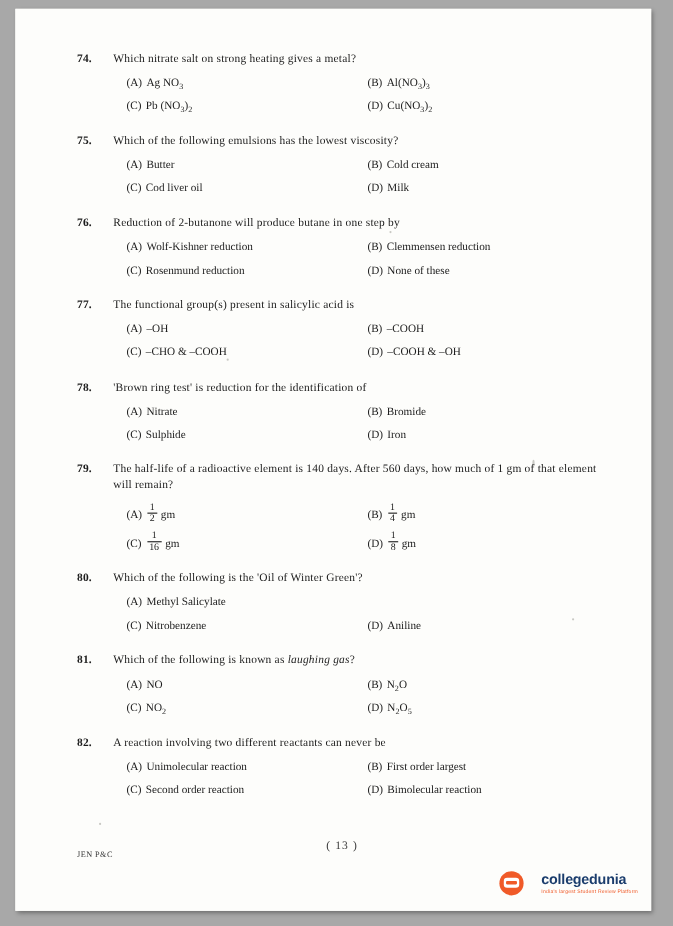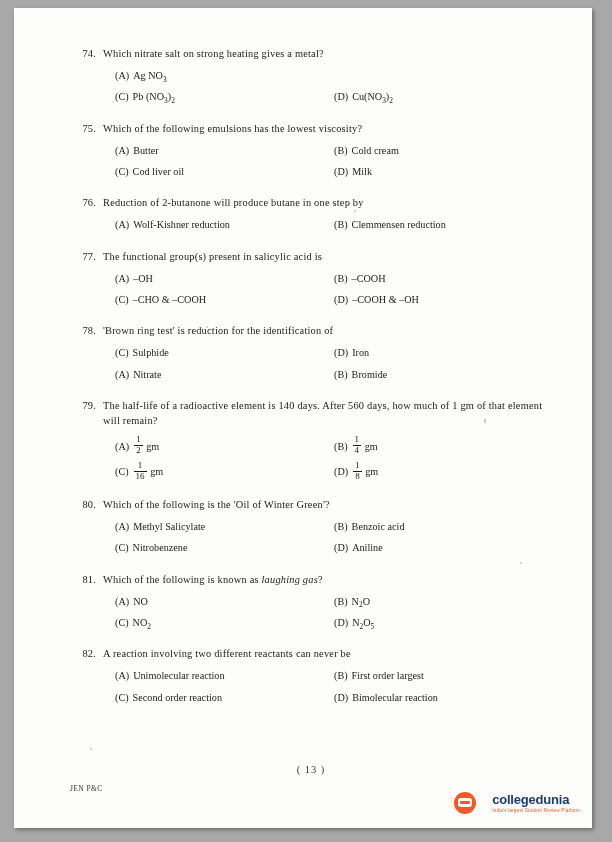--- a/index.html
+++ b/index.html
@@ -40,23 +40,24 @@
   .q-head {
     display: flex;
     align-items: baseline;
     font-size: 10.4px;
     letter-spacing: 0.2px;
     color: #1c1c1c;
   }
   .q-num {
     width: 26px;
     flex: 0 0 26px;
-    text-align: right;
+    text-align: left;
     padding-right: 7px;
     font-size: 10.4px;
+    font-weight: bold;
   }
   .q-text {
     flex: 1 1 auto;
     line-height: 1.45;
   }
   .opts {
     margin-top: 7px;
     padding-left: 45px;
   }
   .opt-row {
@@ -99,21 +100,21 @@
     position: absolute;
     left: 56px;
     right: 40px;
     top: 760px;
     font-size: 8px;
     color: #3a3a3a;
   }
   .footer-label {
     position: absolute;
     left: 0;
-    top: 16px;
+    top: 4px;
     font-size: 7.5px;
     letter-spacing: 0.4px;
   }
   .footer-page {
     position: absolute;
     left: 50%;
     transform: translateX(-50%);
     top: -4px;
     font-size: 10.5px;
     letter-spacing: 1px;
@@ -193,20 +194,21 @@
 
     <div class="content" id="qlist">
         <div class="q">
           <div class="q-head">
             <div class="q-num">74.</div>
             <div class="q-text">Which nitrate salt on strong heating gives a metal?</div>
           </div>
           <div class="opts">
             <div class="opt-row">
               <div class="opt opt-a"><span class="lbl">(A)</span><span>Ag NO<sub>3</sub></span></div>
+              <div class="opt opt-b"><span class="lbl">(B)</span><span>Al(NO<sub>3</sub>)<sub>3</sub></span></div>
             </div>
             <div class="opt-row">
               <div class="opt opt-a"><span class="lbl">(C)</span><span>Pb (NO<sub>3</sub>)<sub>2</sub></span></div>
               <div class="opt opt-b"><span class="lbl">(D)</span><span>Cu(NO<sub>3</sub>)<sub>2</sub></span></div>
             </div>
           </div>
         </div>
         <div class="q">
           <div class="q-head">
             <div class="q-num">75.</div>
@@ -226,20 +228,24 @@
         <div class="q">
           <div class="q-head">
             <div class="q-num">76.</div>
             <div class="q-text">Reduction of 2-butanone will produce butane in one step by</div>
           </div>
           <div class="opts">
             <div class="opt-row">
               <div class="opt opt-a"><span class="lbl">(A)</span><span>Wolf-Kishner reduction</span></div>
               <div class="opt opt-b"><span class="lbl">(B)</span><span>Clemmensen reduction</span></div>
             </div>
+            <div class="opt-row">
+              <div class="opt opt-a"><span class="lbl">(C)</span><span>Rosenmund reduction</span></div>
+              <div class="opt opt-b"><span class="lbl">(D)</span><span>None of these</span></div>
+            </div>
           </div>
         </div>
         <div class="q">
           <div class="q-head">
             <div class="q-num">77.</div>
             <div class="q-text">The functional group(s) present in salicylic acid is</div>
           </div>
           <div class="opts">
             <div class="opt-row">
               <div class="opt opt-a"><span class="lbl">(A)</span><span>–OH</span></div>
@@ -251,27 +257,27 @@
             </div>
           </div>
         </div>
         <div class="q">
           <div class="q-head">
             <div class="q-num">78.</div>
             <div class="q-text">'Brown ring test' is reduction for the identification of</div>
           </div>
           <div class="opts">
             <div class="opt-row">
+              <div class="opt opt-a"><span class="lbl">(A)</span><span>Nitrate</span></div>
+              <div class="opt opt-b"><span class="lbl">(B)</span><span>Bromide</span></div>
+            </div>
+            <div class="opt-row">
               <div class="opt opt-a"><span class="lbl">(C)</span><span>Sulphide</span></div>
               <div class="opt opt-b"><span class="lbl">(D)</span><span>Iron</span></div>
             </div>
-            <div class="opt-row">
-              <div class="opt opt-a"><span class="lbl">(A)</span><span>Nitrate</span></div>
-              <div class="opt opt-b"><span class="lbl">(B)</span><span>Bromide</span></div>
-            </div>
           </div>
         </div>
         <div class="q">
           <div class="q-head">
             <div class="q-num">79.</div>
             <div class="q-text">The half-life of a radioactive element is 140 days. After 560 days, how much of 1 gm of that element will remain?</div>
           </div>
           <div class="opts">
             <div class="opt-row">
               <div class="opt opt-a"><span class="lbl">(A)</span><span><span class="frac"><span class="num">1</span><span class="den">2</span></span> gm</span></div>
@@ -284,21 +290,20 @@
           </div>
         </div>
         <div class="q">
           <div class="q-head">
             <div class="q-num">80.</div>
             <div class="q-text">Which of the following is the 'Oil of Winter Green'?</div>
           </div>
           <div class="opts">
             <div class="opt-row">
               <div class="opt opt-a"><span class="lbl">(A)</span><span>Methyl Salicylate</span></div>
-              <div class="opt opt-b"><span class="lbl">(B)</span><span>Benzoic acid</span></div>
             </div>
             <div class="opt-row">
               <div class="opt opt-a"><span class="lbl">(C)</span><span>Nitrobenzene</span></div>
               <div class="opt opt-b"><span class="lbl">(D)</span><span>Aniline</span></div>
             </div>
           </div>
         </div>
         <div class="q">
           <div class="q-head">
             <div class="q-num">81.</div>

